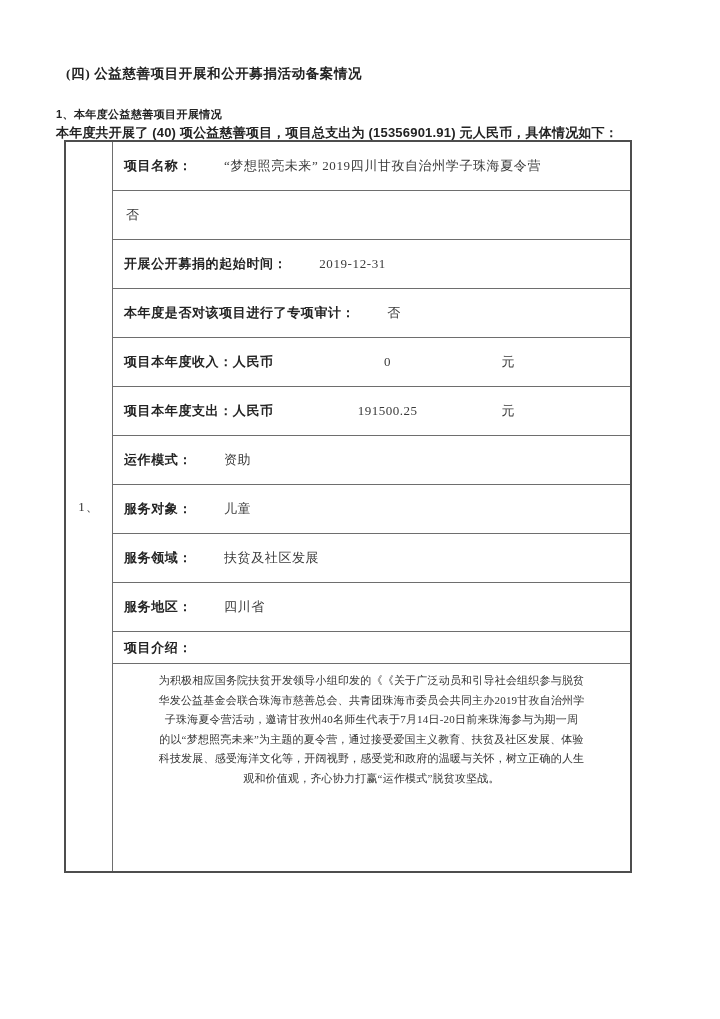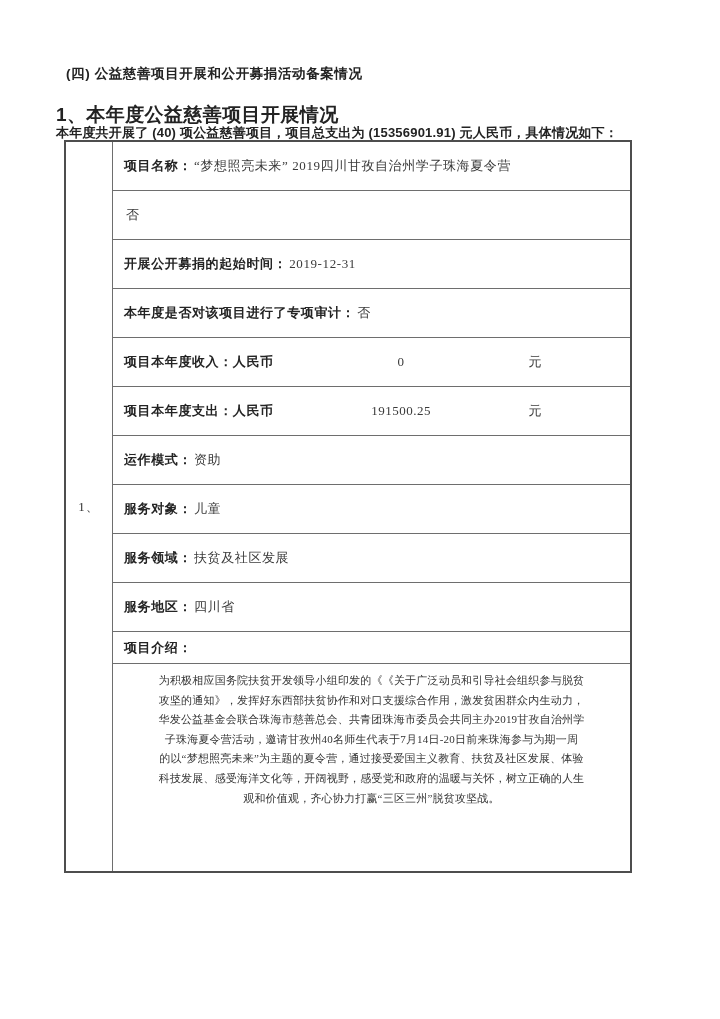--- a/index.html
+++ b/index.html
@@ -6,28 +6,28 @@
   body{
     width:720px;height:1019px;
     background:#ffffff;
     position:relative;
     font-family:"Liberation Serif", serif;
     color:#2e2e2e;
     overflow:hidden;
   }
   .heading-1{
     position:absolute;left:66px;top:66px;
-    font-family:Liberation Sans, sans-serif;
+    font-family:Liberation Serif, serif;
     font-weight:bold;font-size:13.5px;line-height:16px;
     color:#232323;letter-spacing:0.6px;
   }
   .heading-2{
     position:absolute;left:56px;top:107px;
     font-family:"Liberation Sans", sans-serif;
-    font-weight:bold;font-size:19px;line-height:15px;
+    font-weight:bold;font-size:11px;line-height:15px;
     color:#232323;letter-spacing:0.4px;
   }
   .summary-line{
     position:absolute;left:56px;top:125px;
     font-family:"Liberation Sans", sans-serif;
     font-weight:bold;font-size:13px;line-height:15px;
     color:#232323;letter-spacing:0.2px;white-space:nowrap;
   }
   .project-table{
     position:absolute;left:64px;top:140px;
@@ -41,24 +41,25 @@
     width:46px;flex:0 0 46px;
     border-right:1px solid #6e6e6e;
     display:flex;align-items:center;justify-content:center;
     font-size:13px;color:#333333;letter-spacing:1px;
   }
   .rows-col{flex:1;display:flex;flex-direction:column;min-width:0;}
   .row{
     box-sizing:border-box;
     height:49px;flex:0 0 49px;
     display:flex;align-items:center;
-    padding:0 0 0 11px;
+    padding:0 27px 0 11px;
     border-bottom:1px solid #6e6e6e;
     font-size:13px;letter-spacing:0.6px;
     white-space:nowrap;
+    gap:30px;
   }
   .lbl{font-weight:bold;color:#242424;}
   .val{color:#3a3a3a;margin-left:2px;}
   .row-amount .amt{flex:1;text-align:center;color:#3a3a3a;letter-spacing:0.5px;}
   .row-amount .unit{color:#3a3a3a;margin-right:88px;font-weight:normal;}
   .row-intro-title{
     height:32px;flex:0 0 32px;
     justify-content:flex-start;
   }
   .intro-body{
@@ -140,23 +141,22 @@
         <span class="lbl">服务地区：</span>
           <span class="val">四川省</span>
       </div>
 
       <div class="row row-intro-title">
         <span class="lbl">项目介绍：</span>
       </div>
 
       <div class="intro-body">
         <div class="intro-line">为积极相应国务院扶贫开发领导小组印发的《《关于广泛动员和引导社会组织参与脱贫</div>
-        <div class="intro-line">攻坚的通知》，发挥好东西部扶贫协作和对口支援综合作用，激发贫困群众内生动力，</div>
         <div class="intro-line">华发公益基金会联合珠海市慈善总会、共青团珠海市委员会共同主办2019甘孜自治州学</div>
         <div class="intro-line">子珠海夏令营活动，邀请甘孜州40名师生代表于7月14日-20日前来珠海参与为期一周</div>
         <div class="intro-line">的以“梦想照亮未来”为主题的夏令营，通过接受爱国主义教育、扶贫及社区发展、体验</div>
         <div class="intro-line">科技发展、感受海洋文化等，开阔视野，感受党和政府的温暖与关怀，树立正确的人生</div>
-        <div class="intro-line">观和价值观，齐心协力打赢“三区三州”脱贫攻坚战。</div>
+        <div class="intro-line">观和价值观，齐心协力打赢“运作模式”脱贫攻坚战。</div>
       </div>
 
     </div>
   </div>
 </div>
 
 </body></html>

